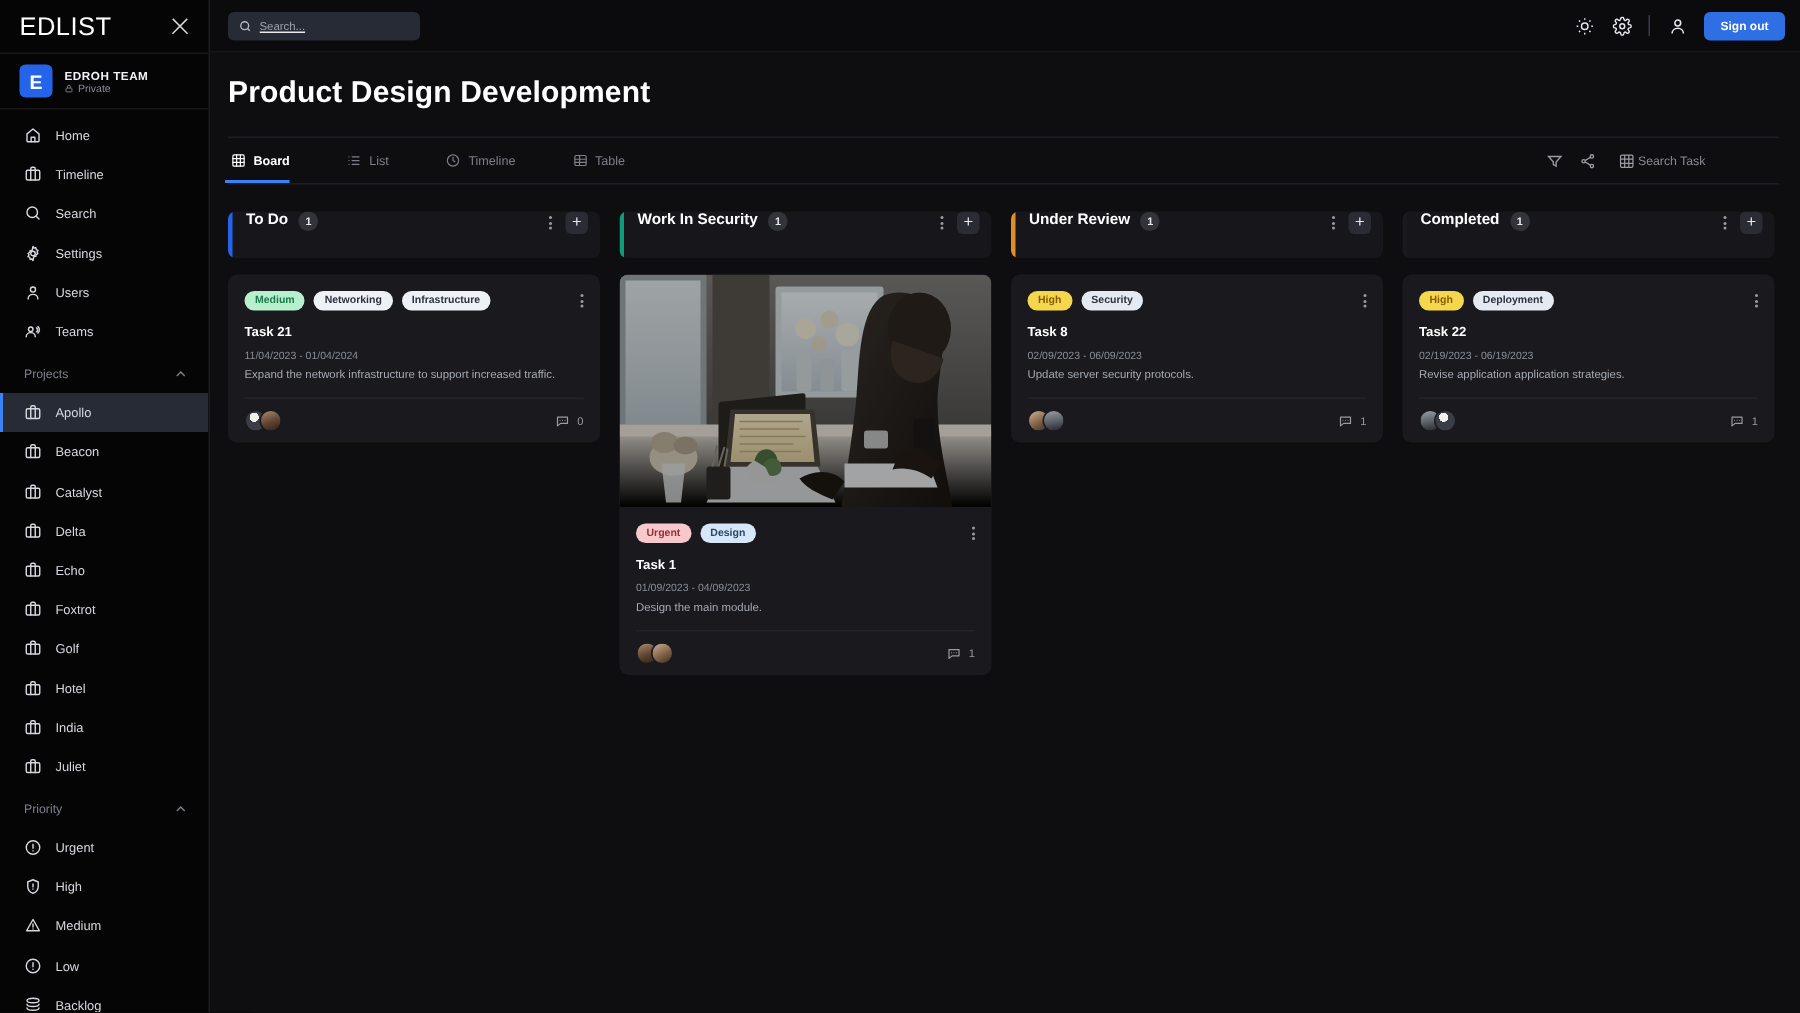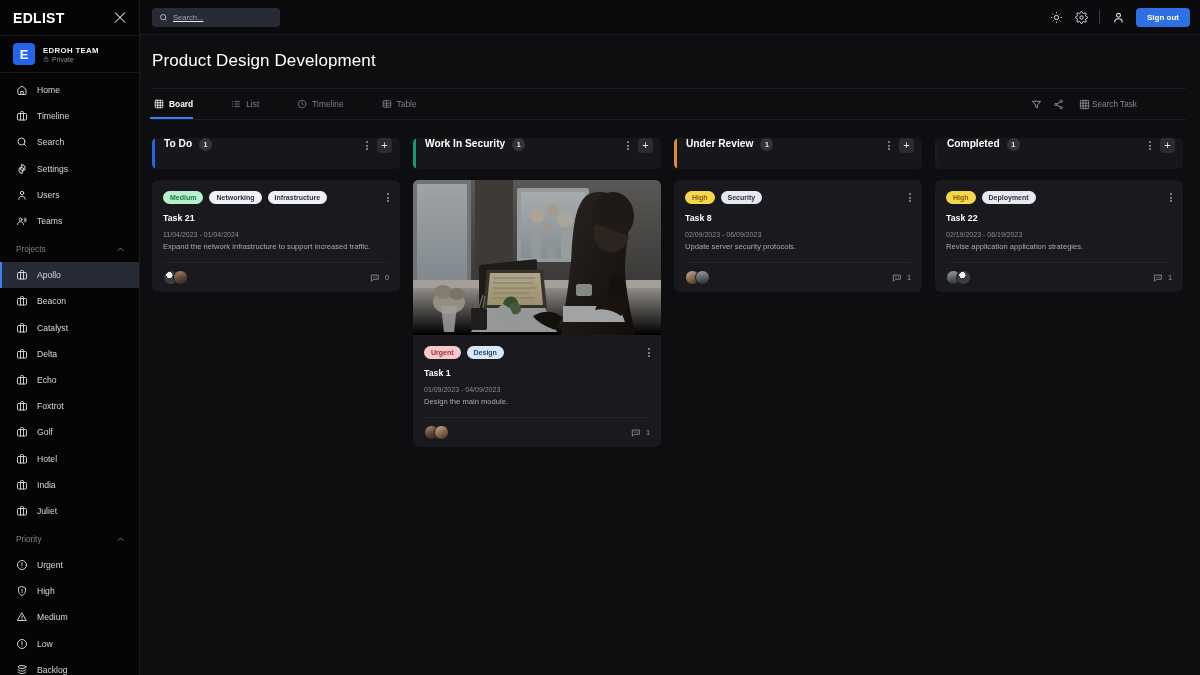--- a/index.html
+++ b/index.html
@@ -18,21 +18,21 @@
     background: #050506;
     border-right: 1px solid #1c1c20;
     display: flex; flex-direction: column;
     overflow: hidden;
   }
   .sb-brandbar {
     height: 35px; flex: 0 0 35px;
     display: flex; align-items: center; justify-content: space-between;
     padding: 0 12px 0 13px;
   }
-  .sb-brand { font-size: 14px; font-weight: bold; letter-spacing: .3px; color:#fff; }
+  .sb-brand { font-size: 17px; font-weight: normal; letter-spacing: .3px; color:#fff; }
   .sb-close { width: 14px; height: 14px; position: relative; cursor: pointer; opacity:.92; }
   .sb-close::before, .sb-close::after {
     content:""; position:absolute; left:0; top:6px; width:14px; height:1.3px; background:#e9eaee;
   }
   .sb-close::before { transform: rotate(45deg); }
   .sb-close::after  { transform: rotate(-45deg); }
 
   .sb-team {
     height: 38px; flex: 0 0 38px;
     display: flex; align-items: center; gap: 8px;
@@ -94,21 +94,21 @@
   .ico-btn { width:14px; height:14px; cursor:pointer; display:flex; align-items:center; justify-content:center; }
   .ico-btn svg { width:13px; height:13px; }
   .vdiv { width:1px; height:14px; background:#3a3d47; }
   .signout {
     background:#2f6fe4; color:#fff; font-size:8px; font-weight:bold;
     border:none; border-radius: 4px; padding: 5px 11px; cursor:pointer;
     font-family:"Liberation Sans", sans-serif;
   }
 
   .page-head { padding: 16px 14px 0 12px; }
-  .page-title { font-size: 17px; font-weight: normal; color:#fff; letter-spacing:.1px; }
+  .page-title { font-size: 20px; font-weight: bold; color:#fff; letter-spacing:.1px; }
 
   .tabrow {
     margin: 17px 14px 0 12px;
     border-top: 1px solid #1d1e23;
     border-bottom: 1px solid #1d1e23;
     height: 32px; display:flex; align-items:center; position:relative;
   }
   .tab {
     display:flex; align-items:center; gap:5px; height:28px;
     padding: 0 14px 0 2px; margin-right: 22px;

